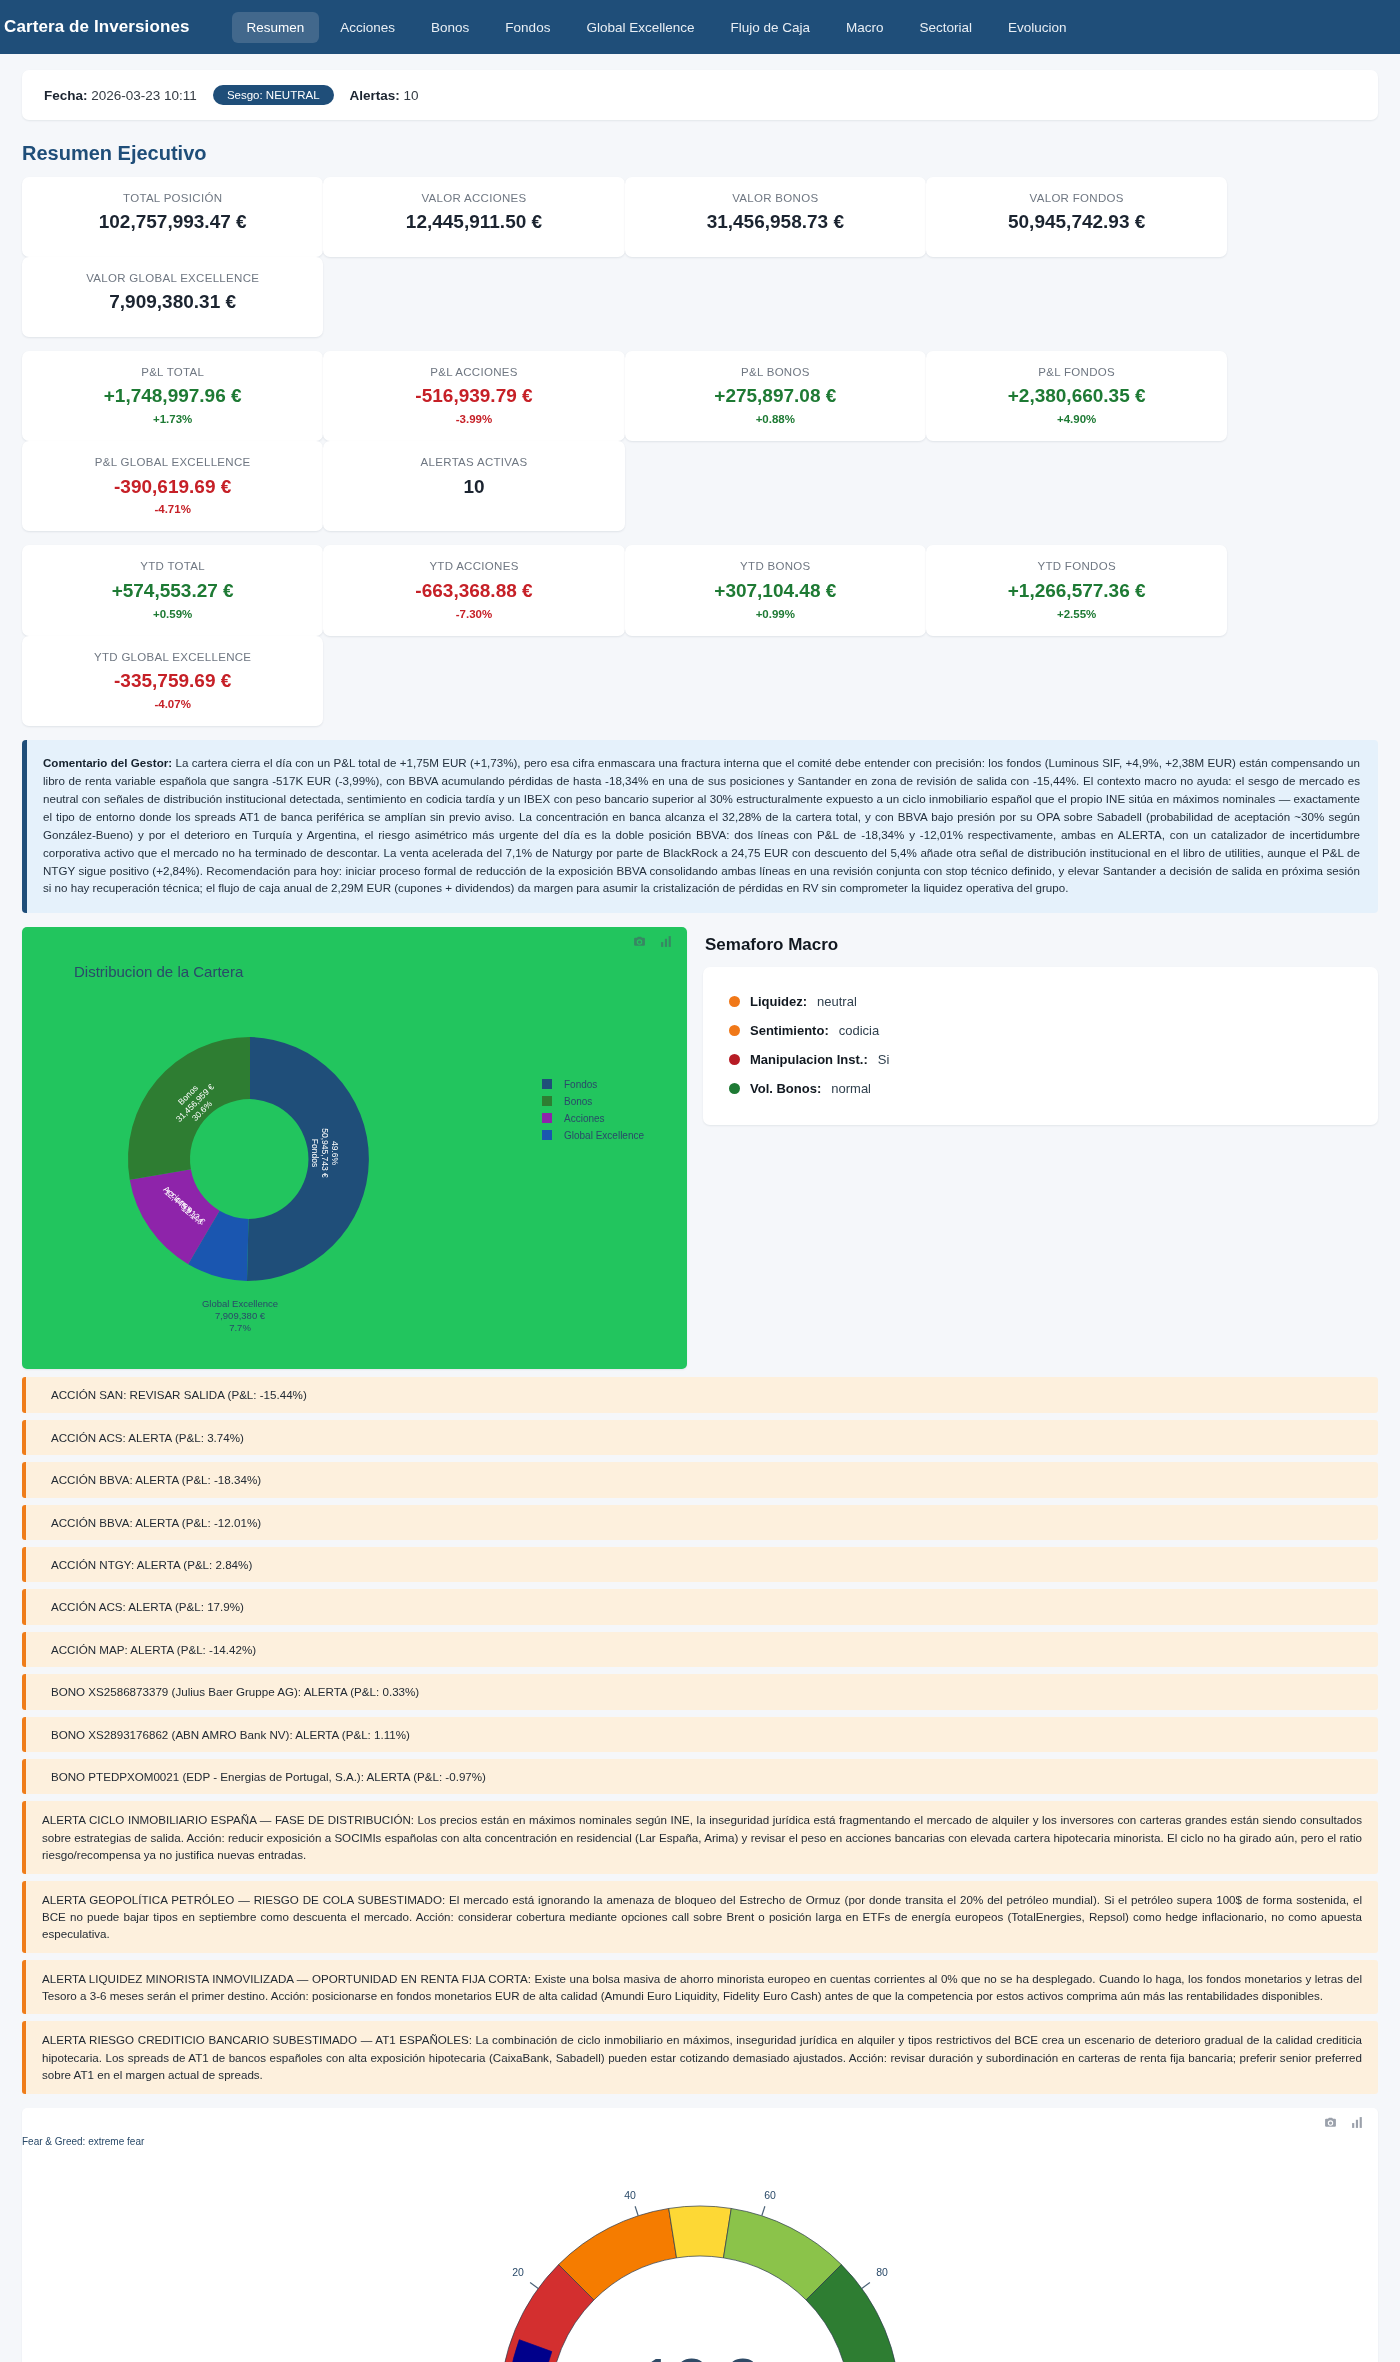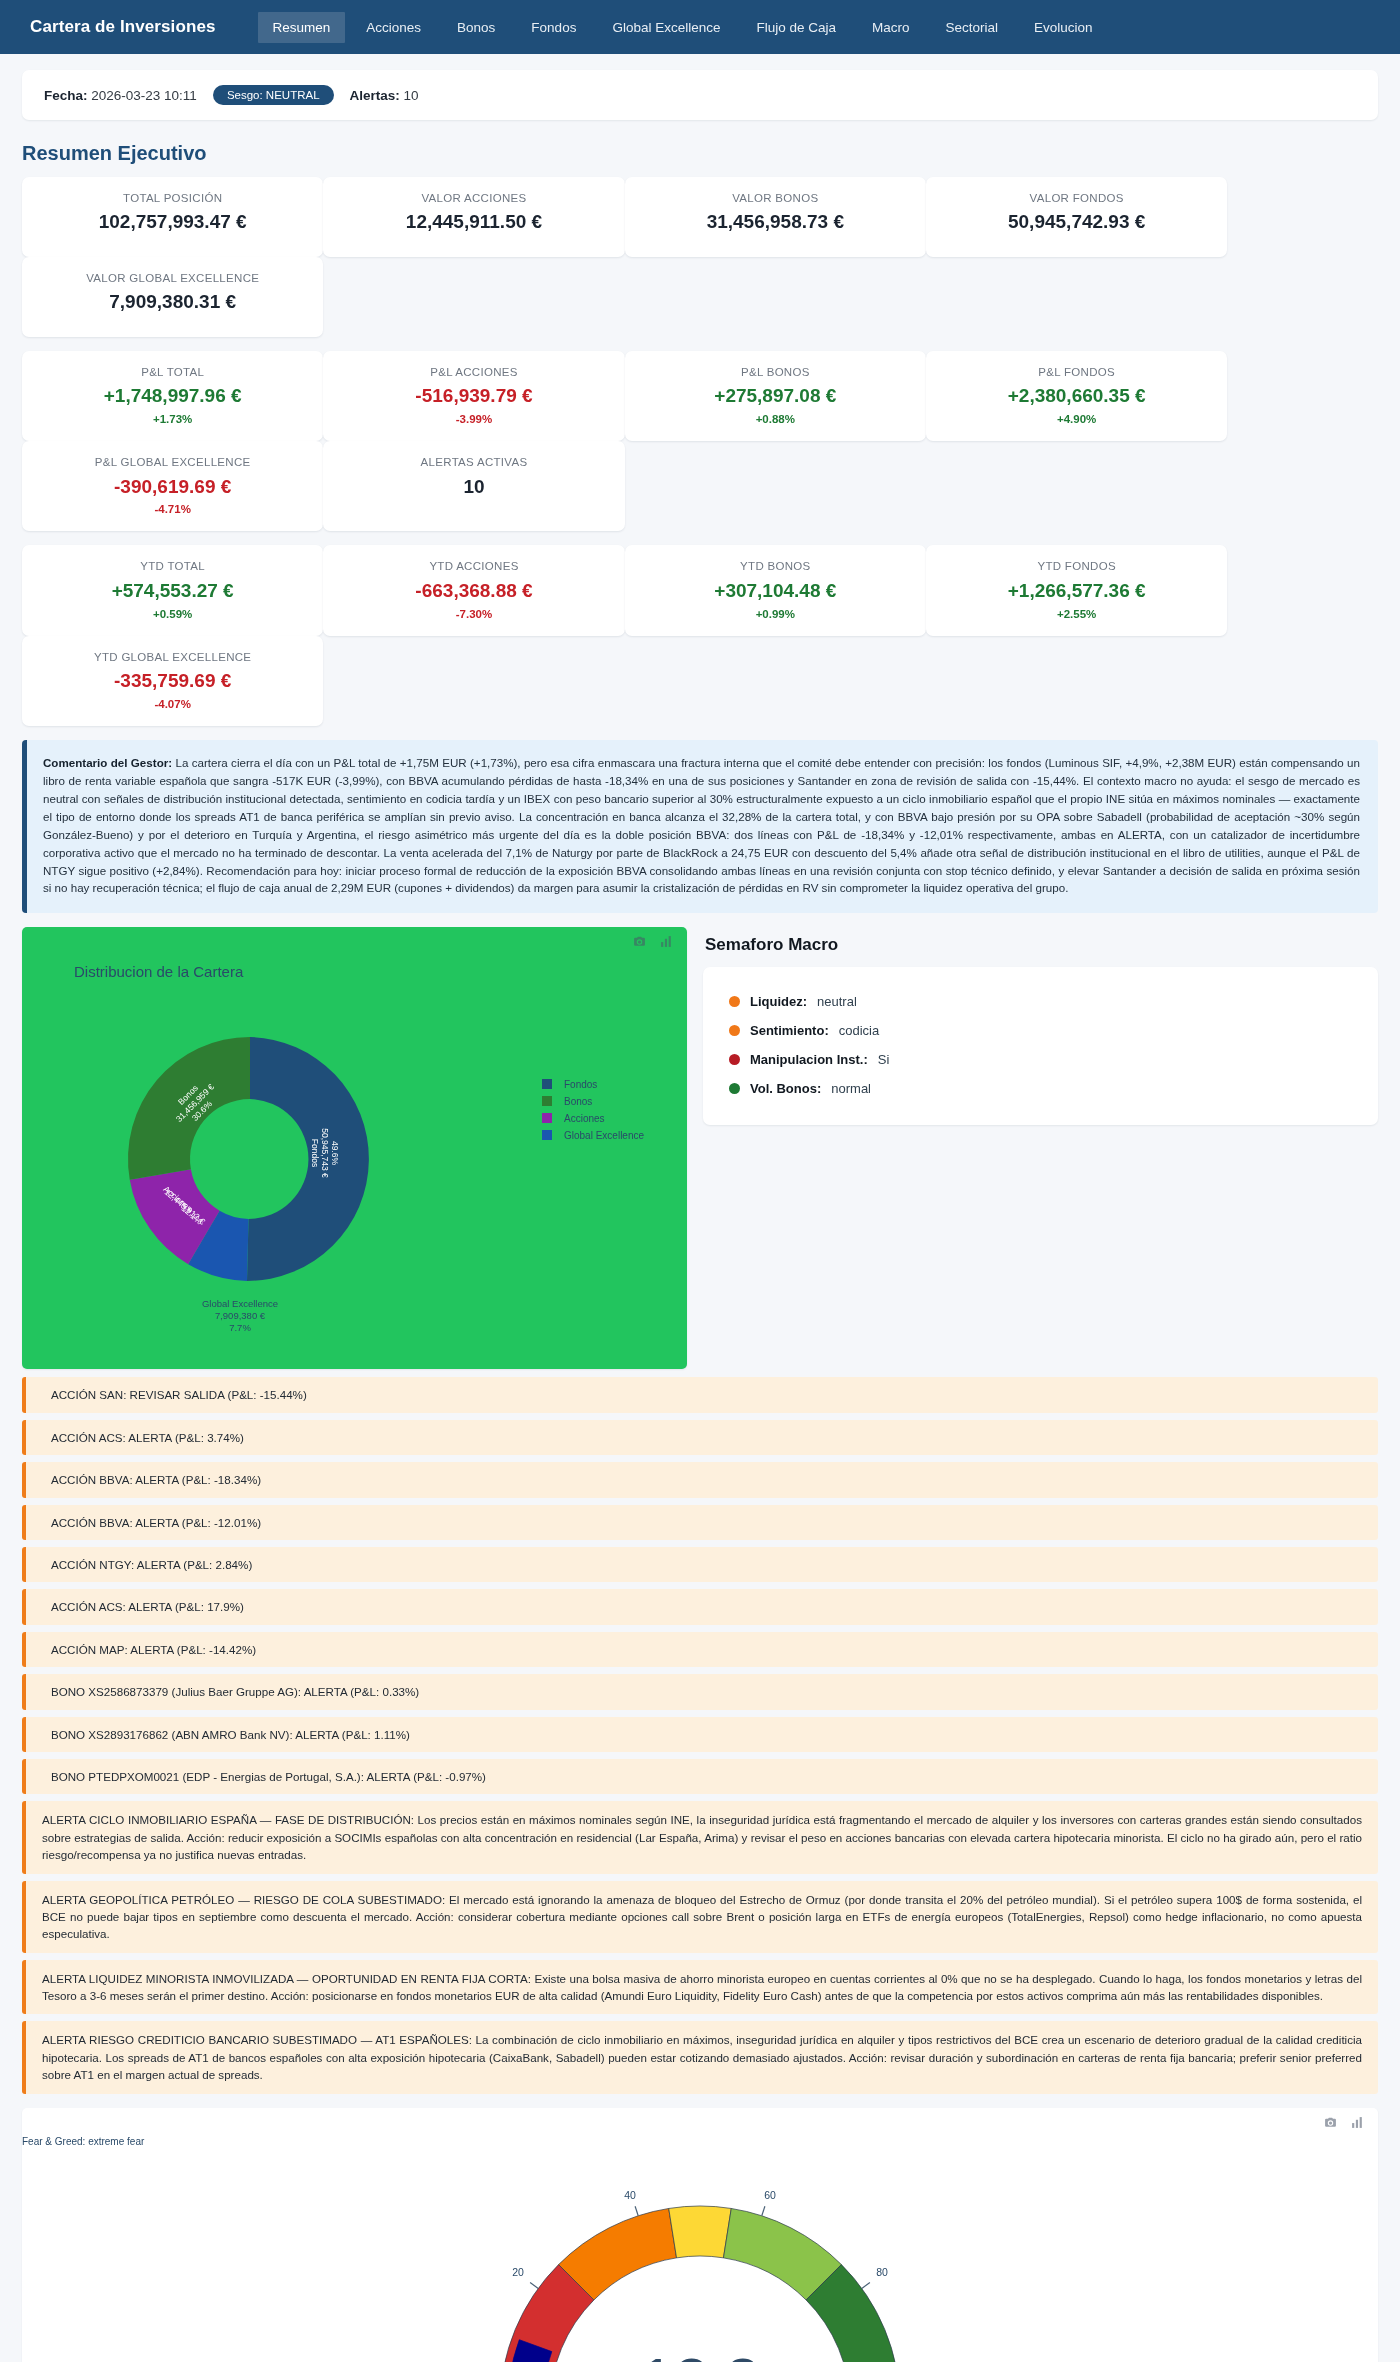--- a/index.html
+++ b/index.html
@@ -11,36 +11,36 @@
     font-family: "Liberation Sans", sans-serif;
     -webkit-font-smoothing: antialiased;
   }
 
   
   .navbar {
     height: 54px;
     background: #1f4e79;
     display: flex;
     align-items: center;
-    padding: 0 30px;
+    padding: 0 4px;
     gap: 6px;
   }
   .brand {
     color: #ffffff;
     font-size: 17px;
     font-weight: bold;
     letter-spacing: .1px;
     margin-right: 36px;
     white-space: nowrap;
   }
   .nav-item {
     color: #e8eef4;
     font-size: 13.5px;
     padding: 8px 15px;
-    border-radius: 1px;
+    border-radius: 6px;
     white-space: nowrap;
     cursor: pointer;
   }
   .nav-item.active {
     background: #42688c;
     color: #ffffff;
   }
 
   
   .page { padding: 16px 22px 0 22px; }

